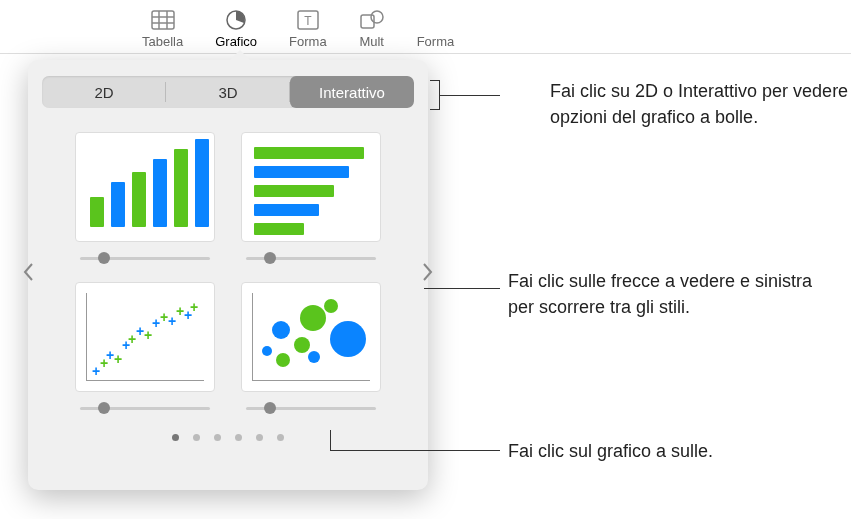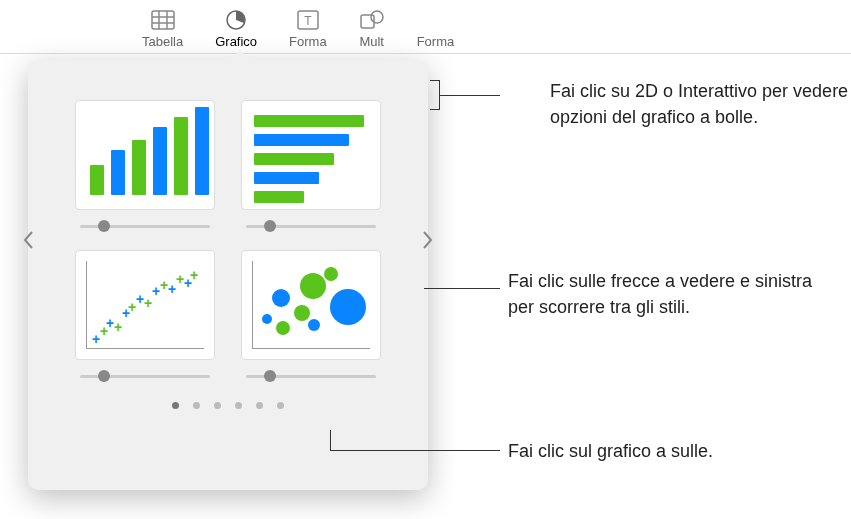--- a/index.html
+++ b/index.html
@@ -238,20 +238,25 @@
     </span>
     <span>Mult</span>
   </div>
   <div class="toolbar-item">
     <span class="toolbar-icon"></span>
     <span>Forma</span>
   </div>
 </div>
 
 <div class="popover">
+  <div class="segmented">
+    <div class="segment">2D</div>
+    <div class="segment">3D</div>
+    <div class="segment active">Interattivo</div>
+  </div>
 
   <div class="chart-grid">
     <div class="nav-arrow nav-left">
       <svg width="12" height="20" viewBox="0 0 12 20">
           <path d="M10 2 L3 10 L10 18" fill="none" stroke="#888" stroke-width="2"></path>
         </svg>
     </div>
     <div class="nav-arrow nav-right">
       <svg width="12" height="20" viewBox="0 0 12 20">
           <path d="M2 2 L9 10 L2 18" fill="none" stroke="#888" stroke-width="2"></path>

